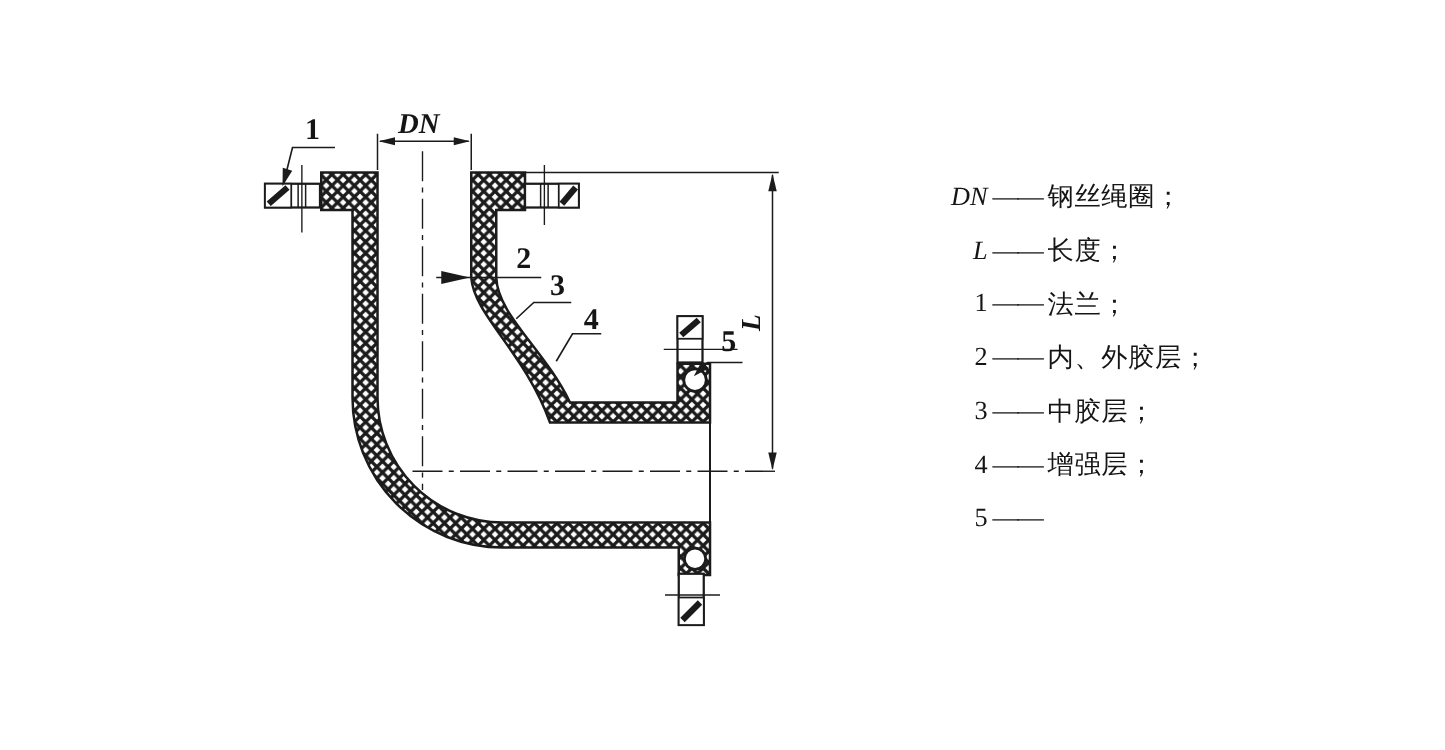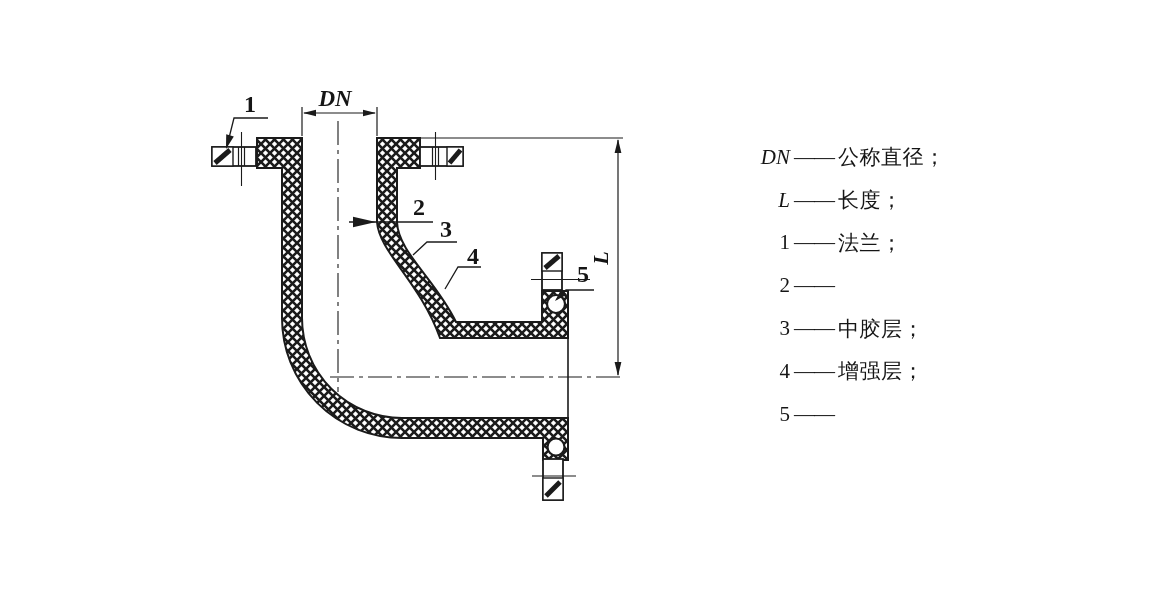--- a/index.html
+++ b/index.html
@@ -125,35 +125,36 @@
   <span class="fig-label" style="left:241px; top:92px; width:18px;">1</span>
   <span class="fig-label" style="left:409px; top:195px; width:20px;">2</span>
   <span class="fig-label" style="left:436px; top:217px; width:20px;">3</span>
   <span class="fig-label" style="left:463px; top:244px; width:20px;">4</span>
   <span class="fig-label" style="left:573px; top:262px; width:20px;">5</span>
 
   <div class="legend">
     <div class="legend-row">
       <span class="legend-sym">DN</span>
       <span class="legend-dash">——</span>
-      <span class="legend-desc">公称直径；</span>
+      <span class="legend-desc">钢丝绳圈；</span>
     </div>
     <div class="legend-row">
       <span class="legend-sym">L</span>
       <span class="legend-dash">——</span>
       <span class="legend-desc">长度；</span>
     </div>
     <div class="legend-row">
       <span class="legend-sym">1</span>
       <span class="legend-dash">——</span>
       <span class="legend-desc">法兰；</span>
     </div>
     <div class="legend-row">
       <span class="legend-sym">2</span>
       <span class="legend-dash">——</span>
+      <span class="legend-desc">内、外胶层；</span>
     </div>
     <div class="legend-row">
       <span class="legend-sym">3</span>
       <span class="legend-dash">——</span>
       <span class="legend-desc">中胶层；</span>
     </div>
     <div class="legend-row">
       <span class="legend-sym">4</span>
       <span class="legend-dash">——</span>
       <span class="legend-desc">增强层；</span>

